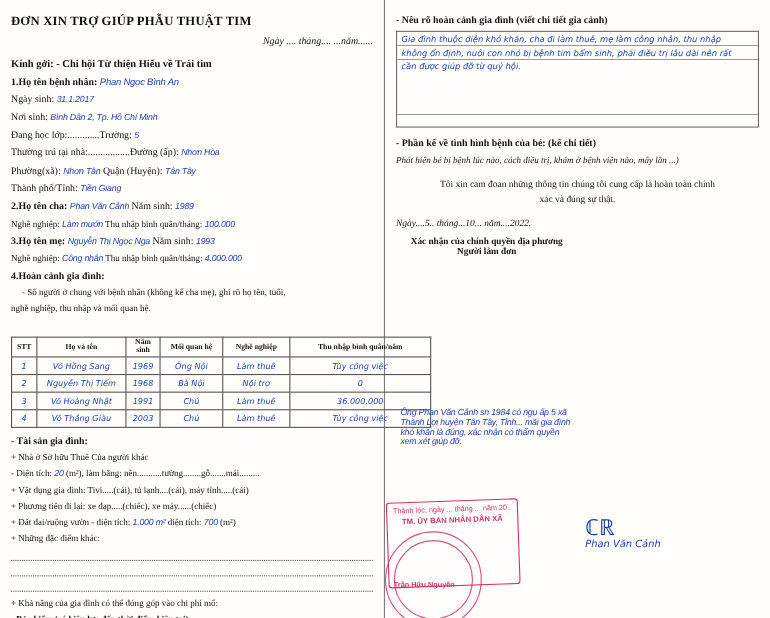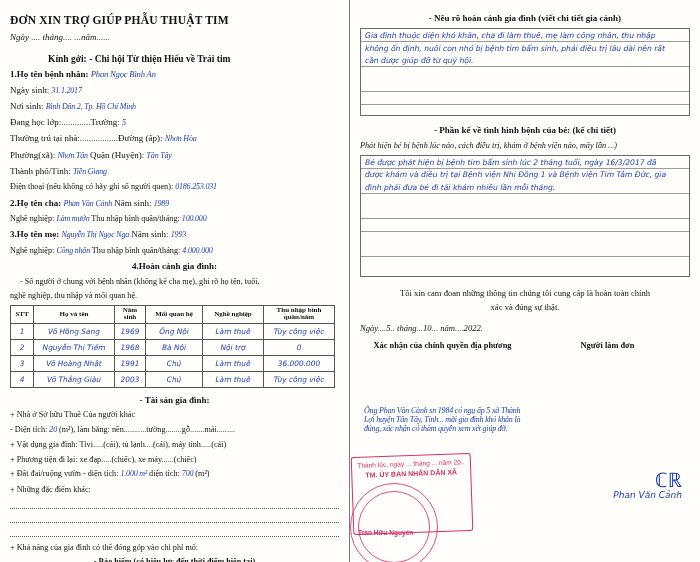--- a/index.html
+++ b/index.html
@@ -27,57 +27,55 @@
   .col-right{left:350px;width:350px;}
 
   .title{
     text-align:left;
     font-weight:bold;
     font-size:11.5px;
     letter-spacing:.2px;
     margin-top:6px;
   }
   .subtitle{
-    text-align:left;
+    text-align:right;
     font-size:9px;
     margin-top:6px;
     font-style:italic;
   }
   .kinhgui{
     font-size:9.5px;
     font-weight:bold;
     margin-top:12px;
-    margin-left:38px;
   }
   .line{
     font-size:9px;
     margin-top:3.5px;
     line-height:1.35;
     white-space:nowrap;
   }
-  .b{font-weight:bold;text-align:center;}
+  .b{font-weight:bold;}
   .i{font-style:italic;}
   .sm{font-size:8.2px;}
 
   
   .hw{
-    font-family:Liberation Serif, serif;
+    font-family:Liberation Sans, sans-serif;
     color:#1c3fb0;
     font-style:italic;
     font-size:8px;
     letter-spacing:-.2px;
-    margin-top:36px;
   }
   .hw-lg{font-size:8.6px;}
 
   
   table.tbl{
     border-collapse:collapse;
-    width:325px;
-    margin-top:4px;
+    width:382px;
+    margin-top:20px;
     font-size:7.4px;
   }
   table.tbl th,table.tbl td{
     border:1px solid #555;
     padding:1px 2px;
     text-align:center;
     vertical-align:middle;
     height:13px;
   }
   table.tbl th{font-weight:bold;font-size:7px;line-height:1.05;}
@@ -122,20 +120,21 @@
   }
   .datebar{
     text-align:left;
     font-size:8.6px;
     margin-top:10px;
     font-style:italic;
   }
   .sig2{
     display:flex;
     margin-top:8px;
+    flex-direction:column;
   }
   .sigcol{width:50%;text-align:center;font-size:8.4px;font-weight:bold;}
 
   .stampwrap{
     position:absolute;
     left:352px;top:455px;
     width:150px;height:100px;
   }
   .stamp{
     position:absolute;left:0;top:0;
@@ -172,21 +171,21 @@
   }
   .sigscript{
     font-family:"DejaVu Sans", sans-serif;
     color:#1c3fb0;
     font-style:italic;
     font-size:9px;
   }
   .rsig{
     position:absolute;
     right:18px;top:470px;
-    text-align:right;
+    text-align:left;
     width:150px;
   }
   .rsig .swirl{font-size:20px;color:#1c3fb0;line-height:1;}
   .indent{padding-left:10px;}
 </style>
 </head>
 <body>
 
 <div class="page">
 
@@ -227,24 +226,20 @@
       <span class="hw">Nhơn Tân</span>
       <span>Quận (Huyện):</span>
       <span class="hw">Tân Tây</span>
     </div>
 
     <div class="line">
       <span>Thành phố/Tỉnh:</span>
       <span class="hw">Tiền Giang</span>
     </div>
 
-    <div class="line sm">
-      <span>Điện thoại (nếu không có hãy ghi số người quen):</span>
-      <span class="hw">0186.253.031</span>
-    </div>
 
     <div class="line">
       <span class="b">2.Họ tên cha:</span>
       <span class="hw">Phan Văn Cảnh</span>
       <span>Năm sinh:</span>
       <span class="hw">1989</span>
     </div>
 
     <div class="line sm">
       <span>Nghề nghiệp:</span>
@@ -360,23 +355,20 @@
 
     <div class="line b" style="margin-top:4px">- Nêu rõ hoàn cảnh gia đình (viết chi tiết gia cảnh)</div>
 
     <div class="rulebox">
       <div class="hwtext">Gia đình thuộc diện khó khăn, cha đi làm thuê, mẹ làm công nhân, thu nhập không ổn định, nuôi con nhỏ bị bệnh tim bẩm sinh, phải điều trị lâu dài nên rất cần được giúp đỡ từ quý hội.</div>
     </div>
 
     <div class="line b" style="margin-top:8px">- Phần kể về tình hình bệnh của bé: (kể chi tiết)</div>
     <div class="line sm i">Phát hiện bé bị bệnh lúc nào, cách điều trị, khám ở bệnh viện nào, mấy lần ...)</div>
 
-    <div class="rulebox tall">
-      <div class="hwtext">Bé được phát hiện bị bệnh tim bẩm sinh lúc 2 tháng tuổi, ngày 16/3/2017 đã được khám và điều trị tại Bệnh viện Nhi Đồng 1 và Bệnh viện Tim Tâm Đức, gia đình phải đưa bé đi tái khám nhiều lần mỗi tháng.</div>
-    </div>
 
     <div class="cam">Tôi xin cam đoan những thông tin chúng tôi cung cấp là hoàn toàn chính</div>
     <div class="cam" style="margin-top:2px">xác và đúng sự thật.</div>
 
     <div class="datebar">Ngày....5.. tháng...10... năm....2022.</div>
 
     <div class="sig2">
       <div class="sigcol">Xác nhận của chính quyền địa phương</div>
       <div class="sigcol">Người làm đơn</div>
     </div>

